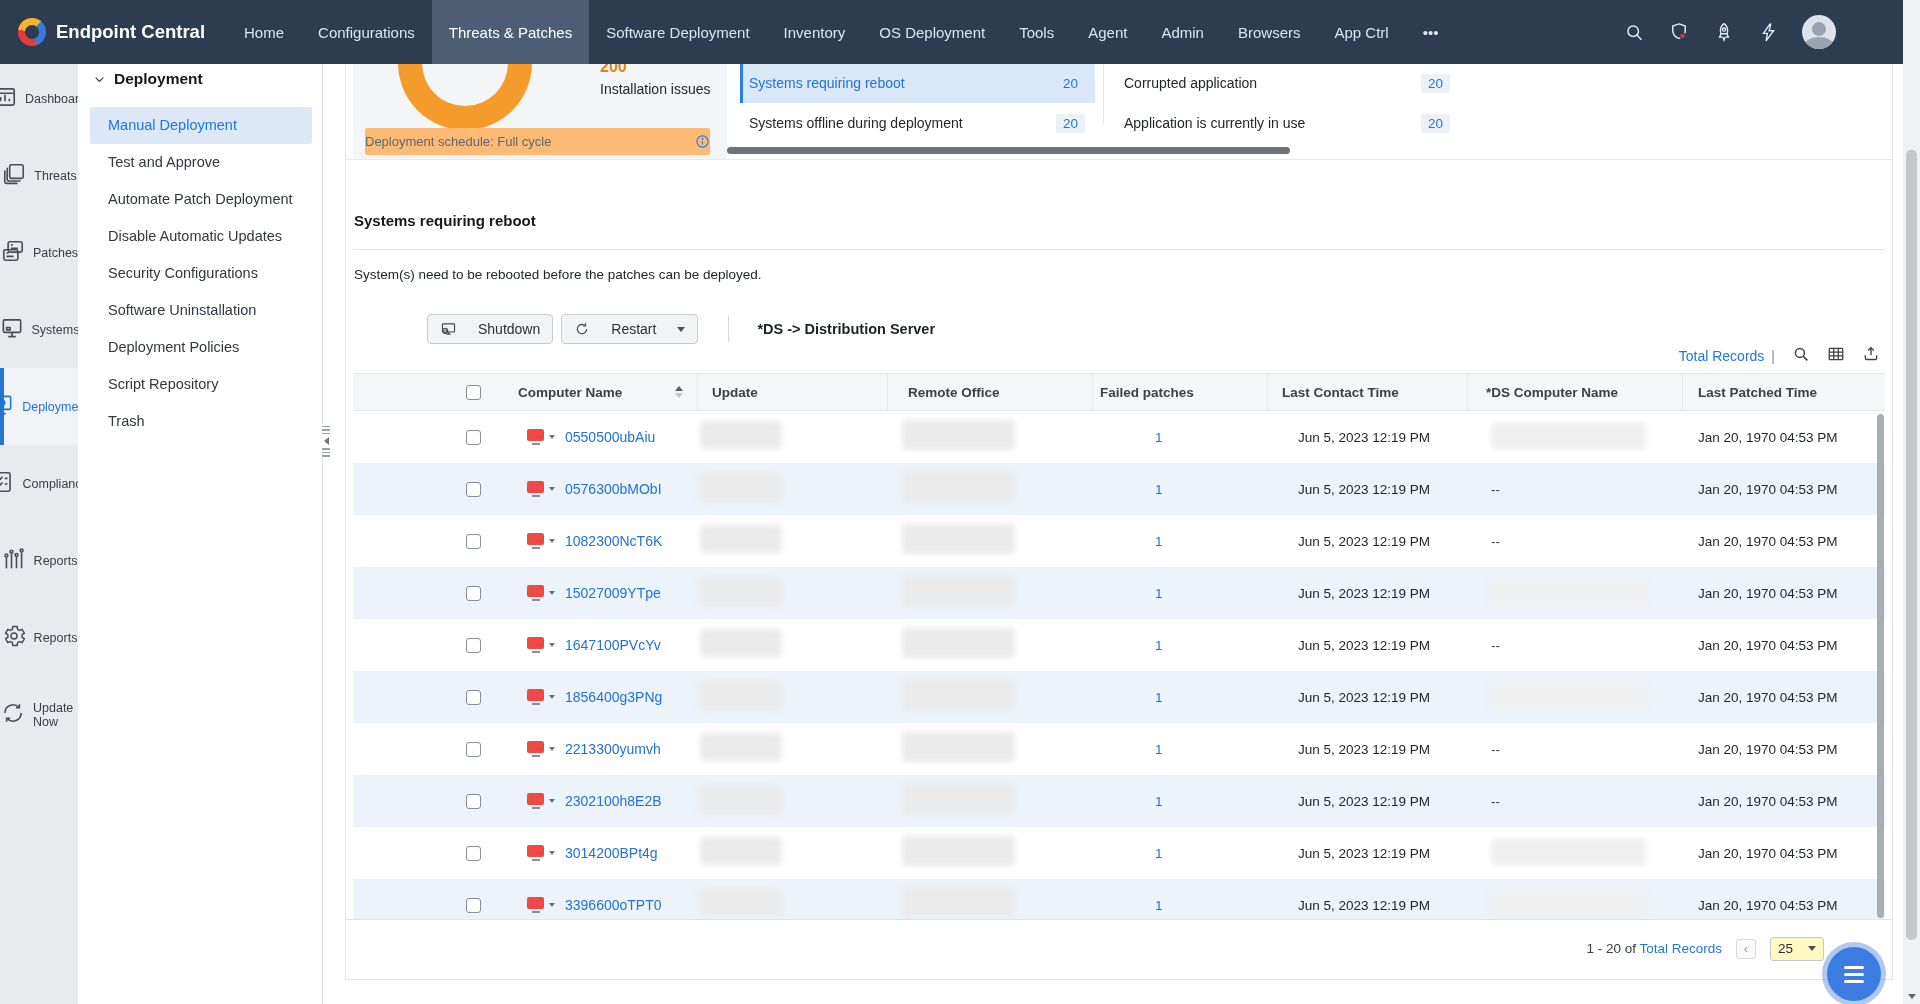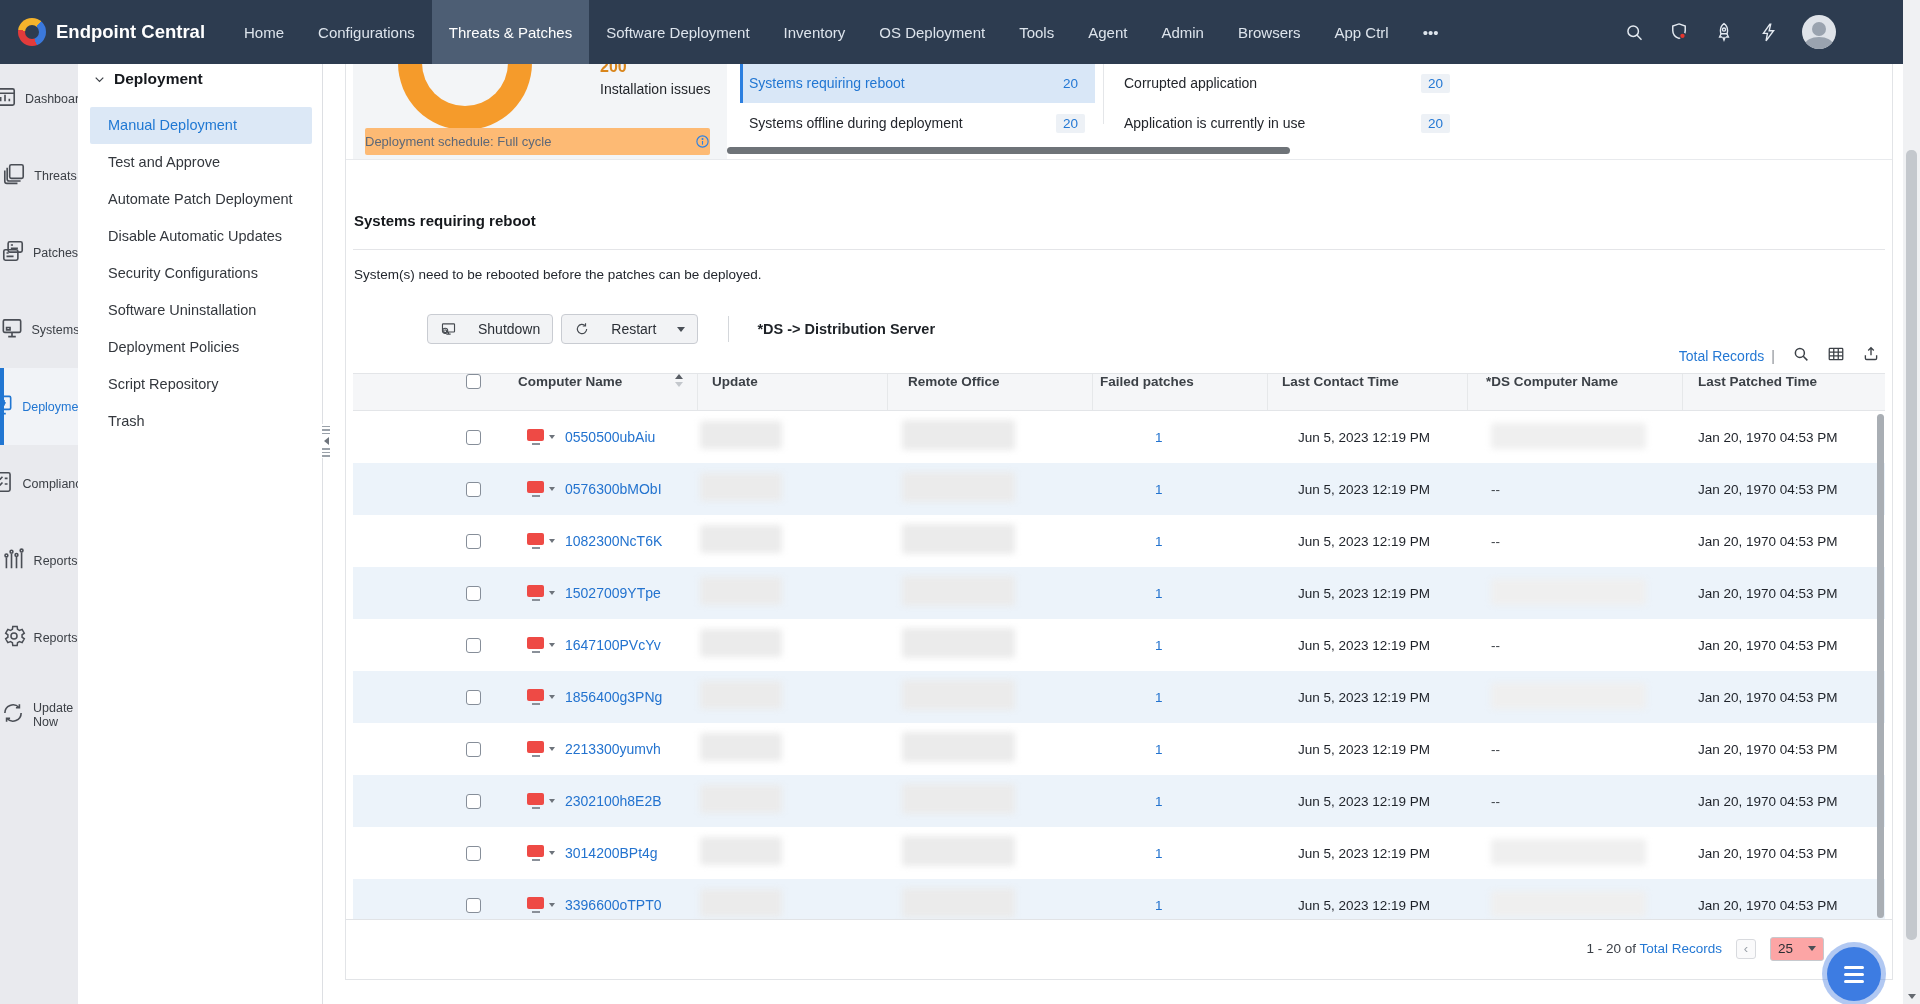--- a/index.html
+++ b/index.html
@@ -86,21 +86,21 @@
   .ds-note{font-weight:700;font-size:14.5px;color:#1d2126}
 
   .right-tools{position:absolute;top:293px;right:12px;display:flex;align-items:center;gap:17px}
   .right-tools a{font-size:14px;color:#2478d4}
   .right-tools .sep{color:#8b9096;font-size:14px;margin-left:-10px}
 
   
   .thead,.trow{display:grid;grid-template-columns:163px 182px 190px 205px 175px 200px 215px 1fr;align-items:center}
   .thead{margin:29px 7px 0 7px;height:38px;background:#f5f6f8;border-top:1px solid #e3e5e8;border-bottom:1px solid #e3e5e8;
     font-size:13.5px;font-weight:700;color:#3c4147}
-  .th{display:flex;align-items:flex-start;height:100%;padding-left:14px}
+  .th{display:flex;align-items:center;height:100%;padding-left:14px}
   .th.b{border-right:1px solid #e6e8ea}
   .th-sel{padding-left:113px}
   .th-name{padding-left:2px}
   .th-office{padding-left:20px}
   .th-failed{padding-left:7px}
   .th-ds{padding-left:18px}
   .th-patched{padding-left:15px}
   .sort{display:flex;flex-direction:column;margin-left:auto;margin-right:14px;gap:2.5px}
   .sort .up{width:0;height:0;border-left:4.5px solid transparent;border-right:4.5px solid transparent;border-bottom:5.5px solid #595e65}
   .sort .down{width:0;height:0;border-left:4.5px solid transparent;border-right:4.5px solid transparent;border-top:5.5px solid #c3c7cc}
@@ -127,21 +127,21 @@
   .td-patched{padding-left:15px;font-size:13.5px;color:#1e2229;white-space:nowrap}
   .v-scroll{position:absolute;top:362px;right:8px;width:7px;height:504px;background:#a9aeb4;border-radius:4px}
 
   .tfooter{height:58px;border-top:1px solid #e1e3e6;display:flex;align-items:center;justify-content:flex-end;
     padding-right:68px;gap:14px}
   .range{font-size:13.5px;color:#3a3f46}
   .range a{color:#2478d4}
   .pager-prev{width:20px;height:20px;border:1px solid #d8dade;border-radius:3px;color:#9aa0a8;display:flex;
     align-items:center;justify-content:center;font-size:13px;background:#fafafb;cursor:pointer}
   .page-size{width:54px;height:24px;border:1px solid #c6c9ce;border-radius:3px;display:flex;align-items:center;
-    justify-content:space-between;padding:0 7px;font-size:13.5px;color:#2a2e33;background:#fca5a5;cursor:pointer}
+    justify-content:space-between;padding:0 7px;font-size:13.5px;color:#2a2e33;background:#fef9c3;cursor:pointer}
 
   .fab{position:absolute;left:1827px;top:947px;width:54px;height:54px;border-radius:50%;background:#3d7ce2;
     box-shadow:0 0 0 5px rgba(100,145,230,.5);display:flex;flex-direction:column;align-items:center;justify-content:center;
     gap:4px;z-index:40;cursor:pointer}
   .fab .bar{width:20px;height:3px;background:#fff;border-radius:2px}
 
   .page-scrollbar{position:absolute;right:0;top:0;width:17px;height:1004px;background:#f0f1f3;z-index:50}
   .ps-thumb{position:absolute;left:3px;right:3px;top:150px;height:790px;background:#c4c8cd;border-radius:5px}
   .ps-arrow{position:absolute;bottom:5px;left:4.5px;width:0;height:0;border-left:4px solid transparent;
     border-right:4px solid transparent;border-top:5px solid #64696f}

